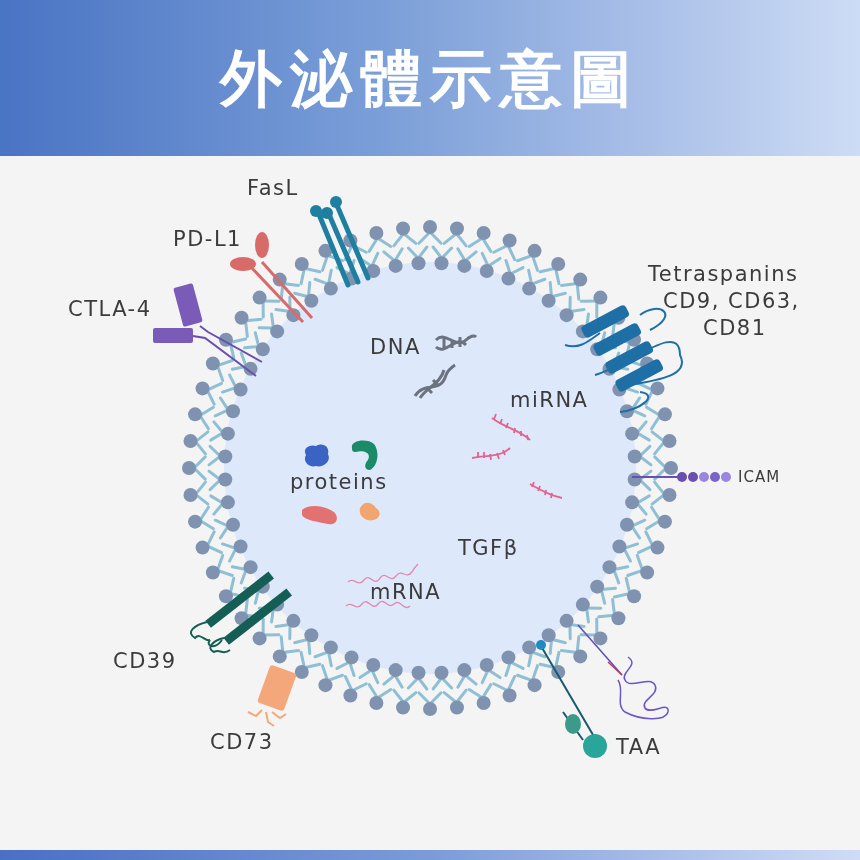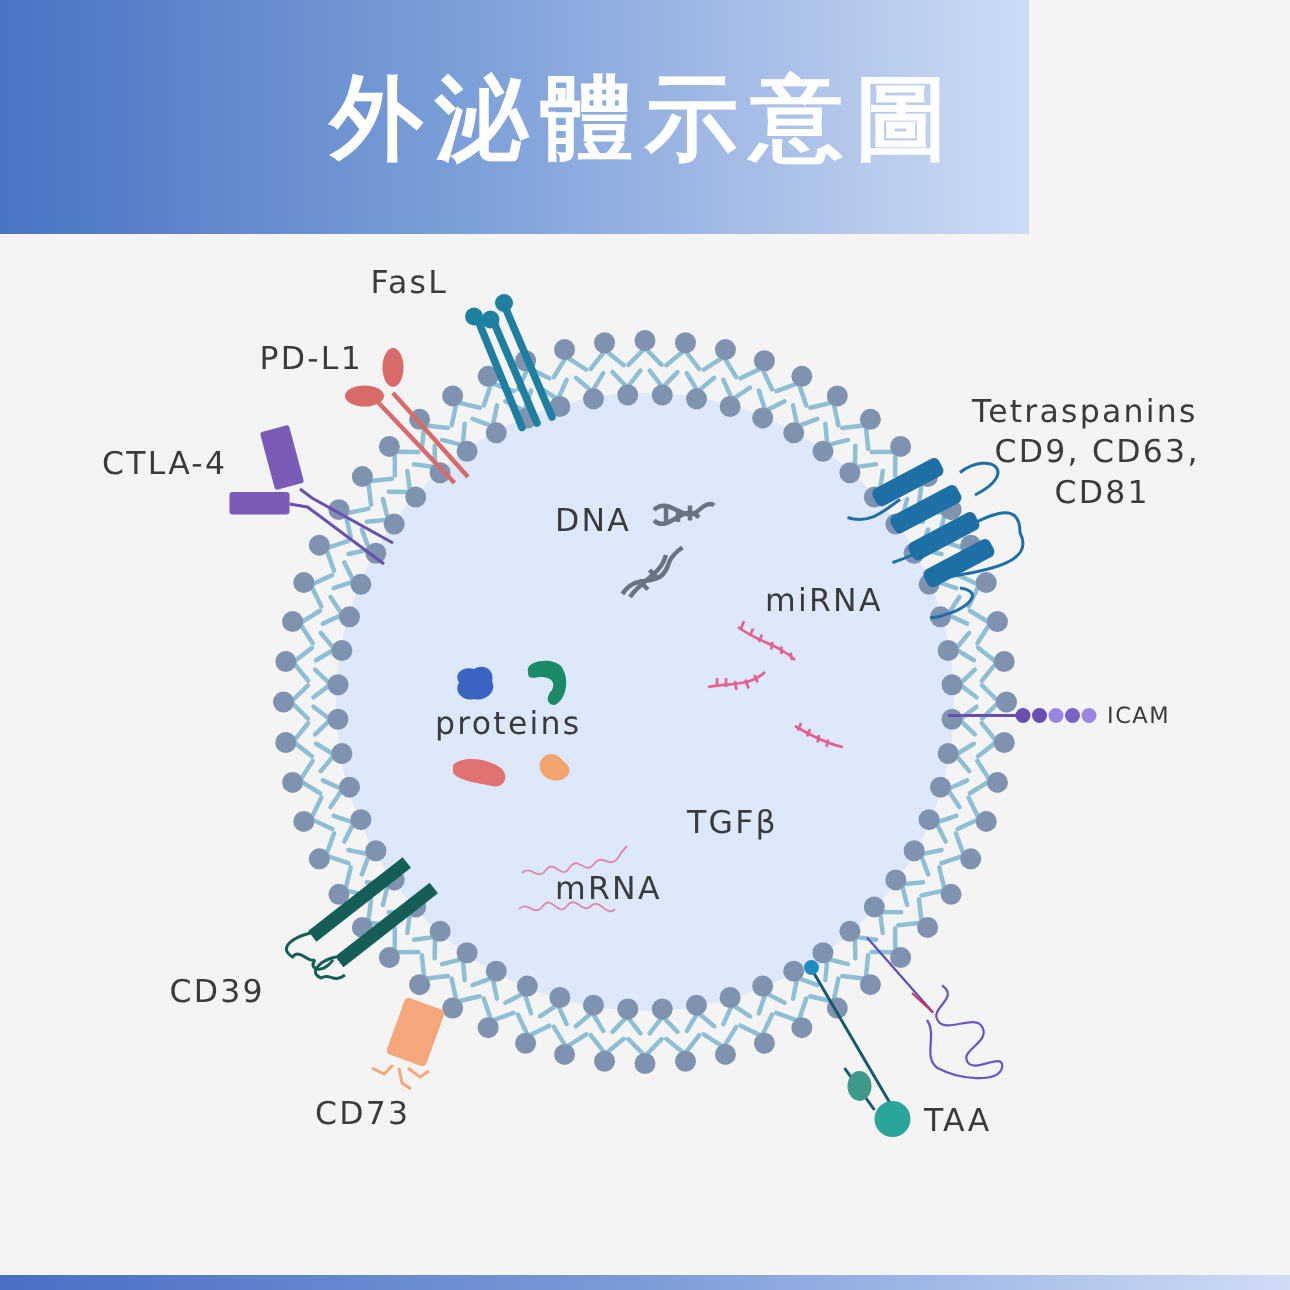--- a/index.html
+++ b/index.html
@@ -1,19 +1,19 @@
 <!DOCTYPE html>
 <html><head>
 <meta charset="utf-8">
 <style>
   html, body { margin: 0; padding: 0; }
   body { width: 860px; height: 860px; overflow: hidden; background: #f4f4f4; position: relative;
          font-family: "DejaVu Sans", sans-serif; }
-  .header { position: absolute; left: 0; top: 0; width: 686px; height: 156px;
-            background: linear-gradient(90deg, #4a74c4 0%, #7b9fd8 45%, #a9bfe8 75%, #cddcf5 100%); }
+  .header { position: absolute; left: 0; top: 0; width: 812px; height: 156px;
+            background: linear-gradient(90deg, #4a74c4 0%, #7b9fd8 45%, #a9bfe8 75%, #cddcf5 100%); padding-left: 48px; }
   .title { position: absolute; left: 0; top: 34px; width: 860px; text-align: center; color: #ffffff;
            font-size: 62px; font-weight: bold; letter-spacing: 8px; line-height: 90px; }
   .footer { position: absolute; left: 0; top: 850px; width: 860px; height: 10px;
             background: linear-gradient(90deg, #4a6fc4 0%, #7b9bd8 50%, #cfdcf6 100%); }
   svg.diagram { position: absolute; left: 0; top: 0; }
   .lbl { font-family: "DejaVu Sans", sans-serif; fill: #3b3b3b; font-size: 21px; letter-spacing: 1.5px; }
   .lbl-sm { font-size: 15px; letter-spacing: 1px; }
 </style>
 </head>
 <body>

